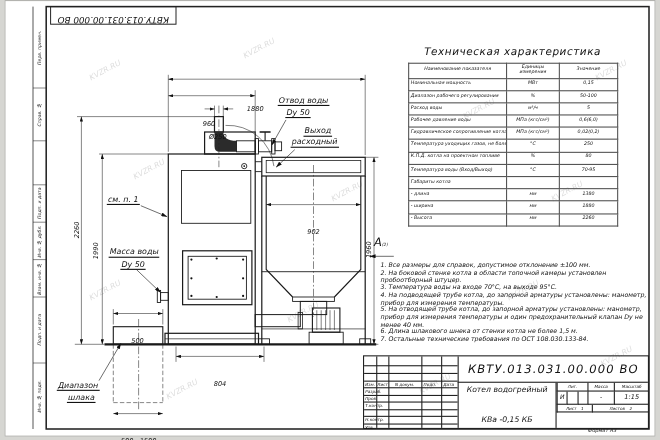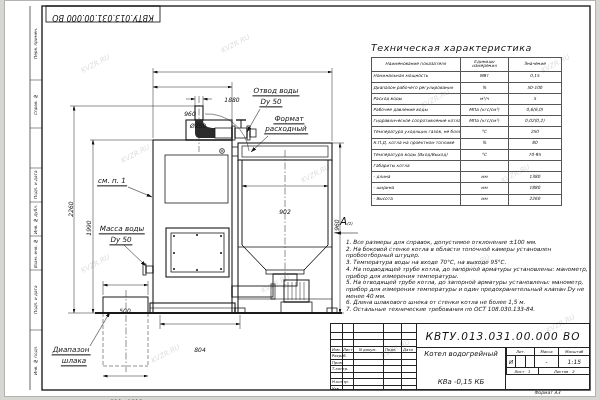--- a/index.html
+++ b/index.html
@@ -19,21 +19,21 @@
     color:#111;border-bottom:1px solid #111;padding:0 1px;white-space:nowrap;line-height:1.15;}
   .viewA{position:absolute;font:italic 10.5px "DejaVu Sans",sans-serif;color:#111;}
   .viewA .sub{font-size:4px;font-style:italic;}
   
   .fcol{position:absolute;left:29px;width:13px;display:flex;align-items:center;justify-content:center;
     writing-mode:vertical-rl;transform:rotate(180deg);font:italic 4.2px "DejaVu Sans",sans-serif;
     color:#222;white-space:nowrap;}
   .stamp{position:absolute;left:46px;top:6px;width:114px;height:16px;line-height:16px;
     text-align:center;transform:rotate(180deg);font:italic 8px "DejaVu Sans",sans-serif;color:#111;}
   
-  #spec-title{position:absolute;left:371px;top:42px;width:190px;
+  #spec-title{position:absolute;left:371px;top:42px;width:190px;text-align:center;
     font:italic 9.5px "DejaVu Sans",sans-serif;color:#111;letter-spacing:.5px;}
   #spec{position:absolute;left:371px;top:57px;}
   #spec table{border-collapse:collapse;width:190px;table-layout:fixed;
     font:italic 4.3px "DejaVu Sans",sans-serif;color:#111;}
   #spec th,#spec td{border:0.5px solid #555;padding:0 1.5px;height:10.2px;text-align:center;
     font-weight:normal;line-height:1.05;overflow:hidden;}
   #spec th{height:12.5px;}
   #spec td.nm{text-align:left;white-space:nowrap;}
   
   #notes{position:absolute;left:346px;top:239px;width:245px;
@@ -231,21 +231,21 @@
 <span class="dt" style="left:125px;top:280px">500</span>
 <span class="dt" style="left:200px;top:319px">804</span>
 <span class="dt" style="left:126px;top:371px">500...1500</span>
 <span class="dt" style="left:127px;top:384px;font-size:6.5px">см. п. 6</span>
 <span class="dtv" style="left:70px;top:209px">2260</span>
 <span class="dtv" style="left:88px;top:228px">1990</span>
 <span class="dtv" style="left:336px;top:227px">1960</span>
 
 <span class="lbl" style="left:276px;top:92px">Отвод воды</span>
 <span class="lbl" style="left:271px;top:103px">Dy 50</span>
-<span class="lbl" style="left:289px;top:120px">Формат</span>
+<span class="lbl" style="left:289px;top:120px">Выход</span>
 <span class="lbl" style="left:286px;top:130px">расходный</span>
 <span class="lbl" style="left:112px;top:182px">см. п. 1</span>
 <span class="lbl" style="left:122px;top:230px">Масса воды</span>
 <span class="lbl" style="left:121px;top:241px">Dy 50</span>
 <span class="lbl" style="left:71px;top:351px">Диапазон</span>
 <span class="lbl" style="left:74px;top:362px">шлака</span>
 
 <span class="viewA" style="left:340px;top:215px"><span>А</span><span class="sub">(2)</span></span>
 
 <div id="spec-title">Техническая характеристика</div>

